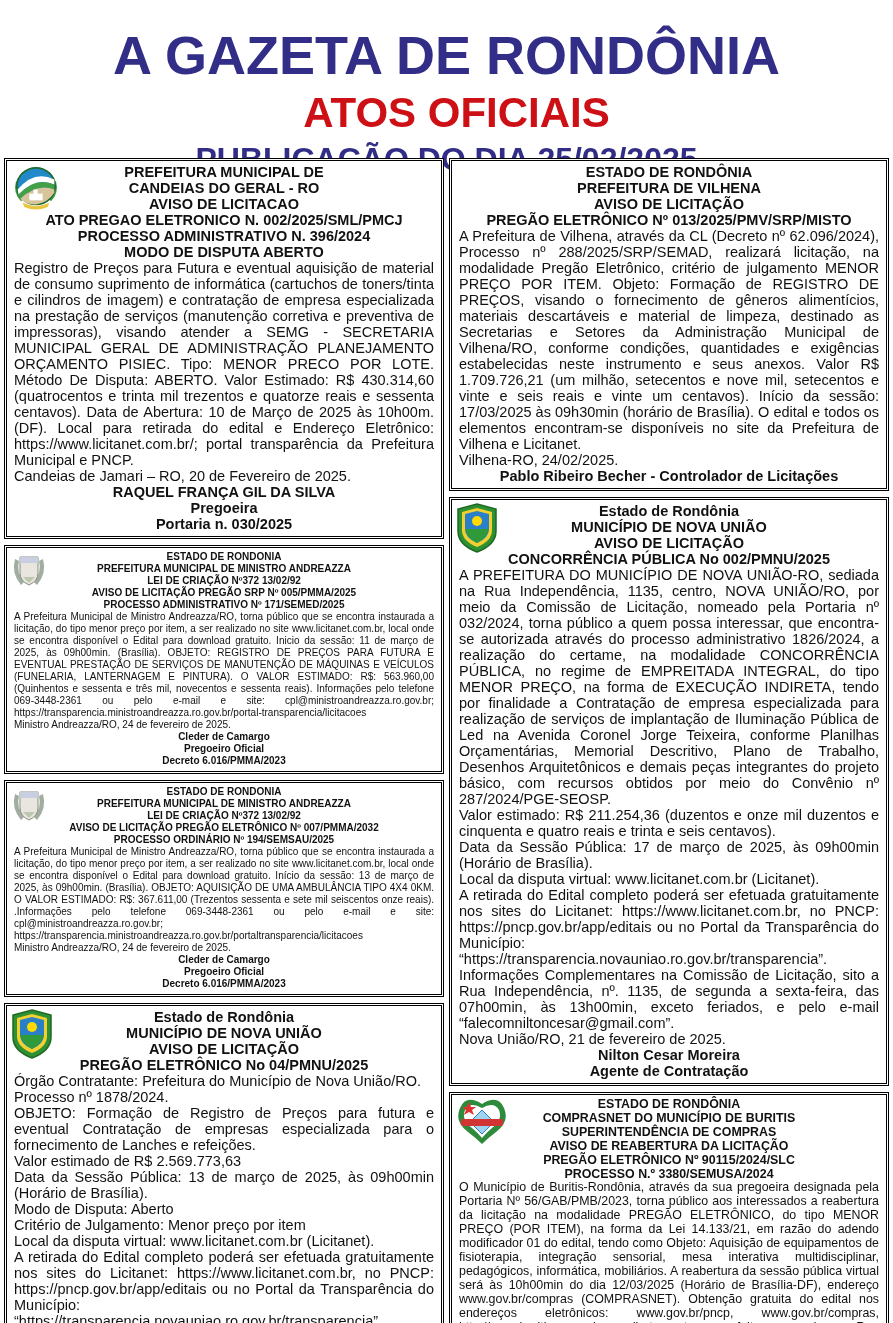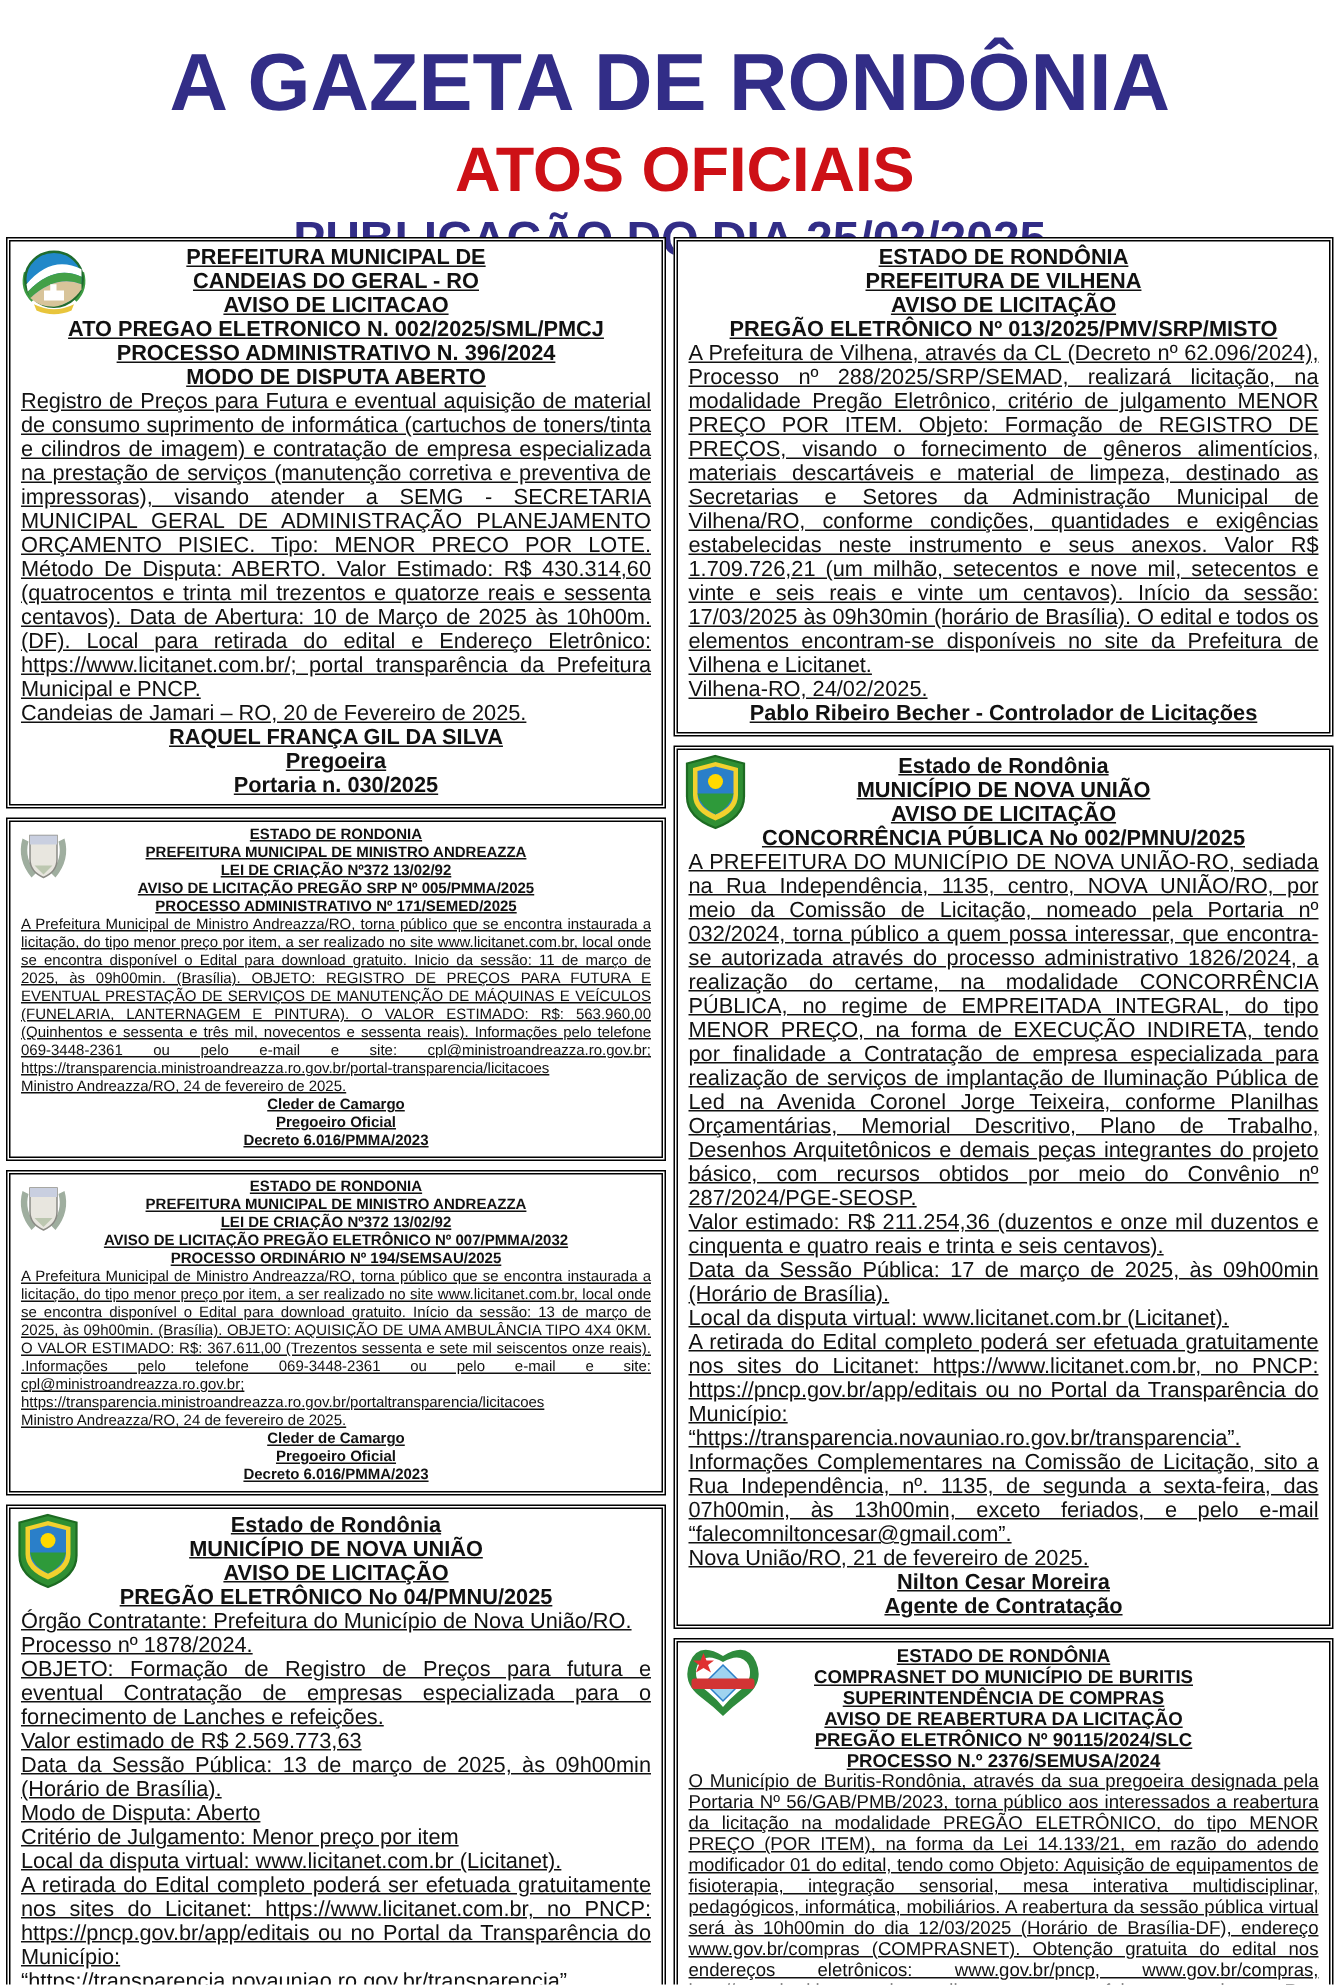--- a/index.html
+++ b/index.html
@@ -11,21 +11,21 @@
     overflow: hidden;
   }
   .masthead { text-align: center; padding-top: 8px; height: 158px; }
   .masthead .title   { font-size: 54px; font-weight: bold; color: #322d87; letter-spacing: 0px; line-height: 1.0; margin-top: 20px; }
   .masthead .subtitle{ font-size: 42px; font-weight: bold; color: #cd1016; line-height: 1.0; margin-top: 10px; padding-left: 20px; }
   .masthead .pubdate { font-size: 32px; font-weight: bold; color: #322d87; line-height: 1.0; margin-top: 9px; }
 
   .columns { display: flex; gap: 5px; padding: 0 4px; align-items: flex-start; }
   .col { width: 442px; display: flex; flex-direction: column; gap: 6px; }
 
-  .notice { border: 1px solid #000; background: #fff; width: 100%; text-decoration: underline; }
+  .notice { border: 1px solid #000; background: #fff; width: 100%; }
   .notice-inner { border: 1px solid #000; margin: 1px; padding: 3px 7px 4px 7px; position: relative; min-height: inherit; }
 
   .logo { position: absolute; left: 4px; top: 3px; display: block; }
 
   .hdr { text-align: center; font-weight: bold; }
   .hline { white-space: normal; }
   .bdy p.para { text-align: justify; }
   .dline { text-align: left; }
   .sig { text-align: center; font-weight: bold; }
 
@@ -246,21 +246,21 @@
             <polygon points="13,4 15,9 20,9 16,12 18,17 13,14 8,17 10,12 6,9 11,9" fill="#e03131"></polygon>
             <rect x="5" y="21" width="42" height="7" rx="2" fill="#d23434"></rect>
           </svg>
         </span>
         <div class="hdr sz-md">
             <div class="hline">ESTADO DE RONDÔNIA</div>
             <div class="hline">COMPRASNET DO MUNICÍPIO DE BURITIS</div>
             <div class="hline">SUPERINTENDÊNCIA DE COMPRAS</div>
             <div class="hline">AVISO DE REABERTURA DA LICITAÇÃO</div>
             <div class="hline">PREGÃO ELETRÔNICO Nº 90115/2024/SLC</div>
-            <div class="hline">PROCESSO N.º 2376/SEMUSA/2024</div>
+            <div class="hline">PROCESSO N.º 3380/SEMUSA/2024</div>
           </div>
         <div class="bdy sz-md">
             <p class="para">O Município de Buritis-Rondônia, através da sua pregoeira designada pela Portaria Nº 56/GAB/PMB/2023, torna público aos interessados a reabertura da licitação na modalidade PREGÃO ELETRÔNICO, do tipo MENOR PREÇO (POR ITEM), na forma da Lei 14.133/21, em razão do adendo modificador 01 do edital, tendo como Objeto: Aquisição de equipamentos de fisioterapia, integração sensorial, mesa interativa multidisciplinar, pedagógicos, informática, mobiliários. A reabertura da sessão pública virtual será às 10h00min do dia 12/03/2025 (Horário de Brasília-DF), endereço www.gov.br/compras (COMPRASNET). Obtenção gratuita do edital nos endereços eletrônicos: www.gov.br/pncp, www.gov.br/compras, http://www.buritis.ro.gov.br ou diretamente na prefeitura no endereço: Rua São Lucas, nº 2476, setor 06. Telefone: (69) 9 9991-2637 no Horário: 07h30 às 13h30 ou por solicitação via e-mail cpl@buritis.ro.gov.br.</p>
           </div>
 
       </div>
     </article>
 
   </section>
 </main>

